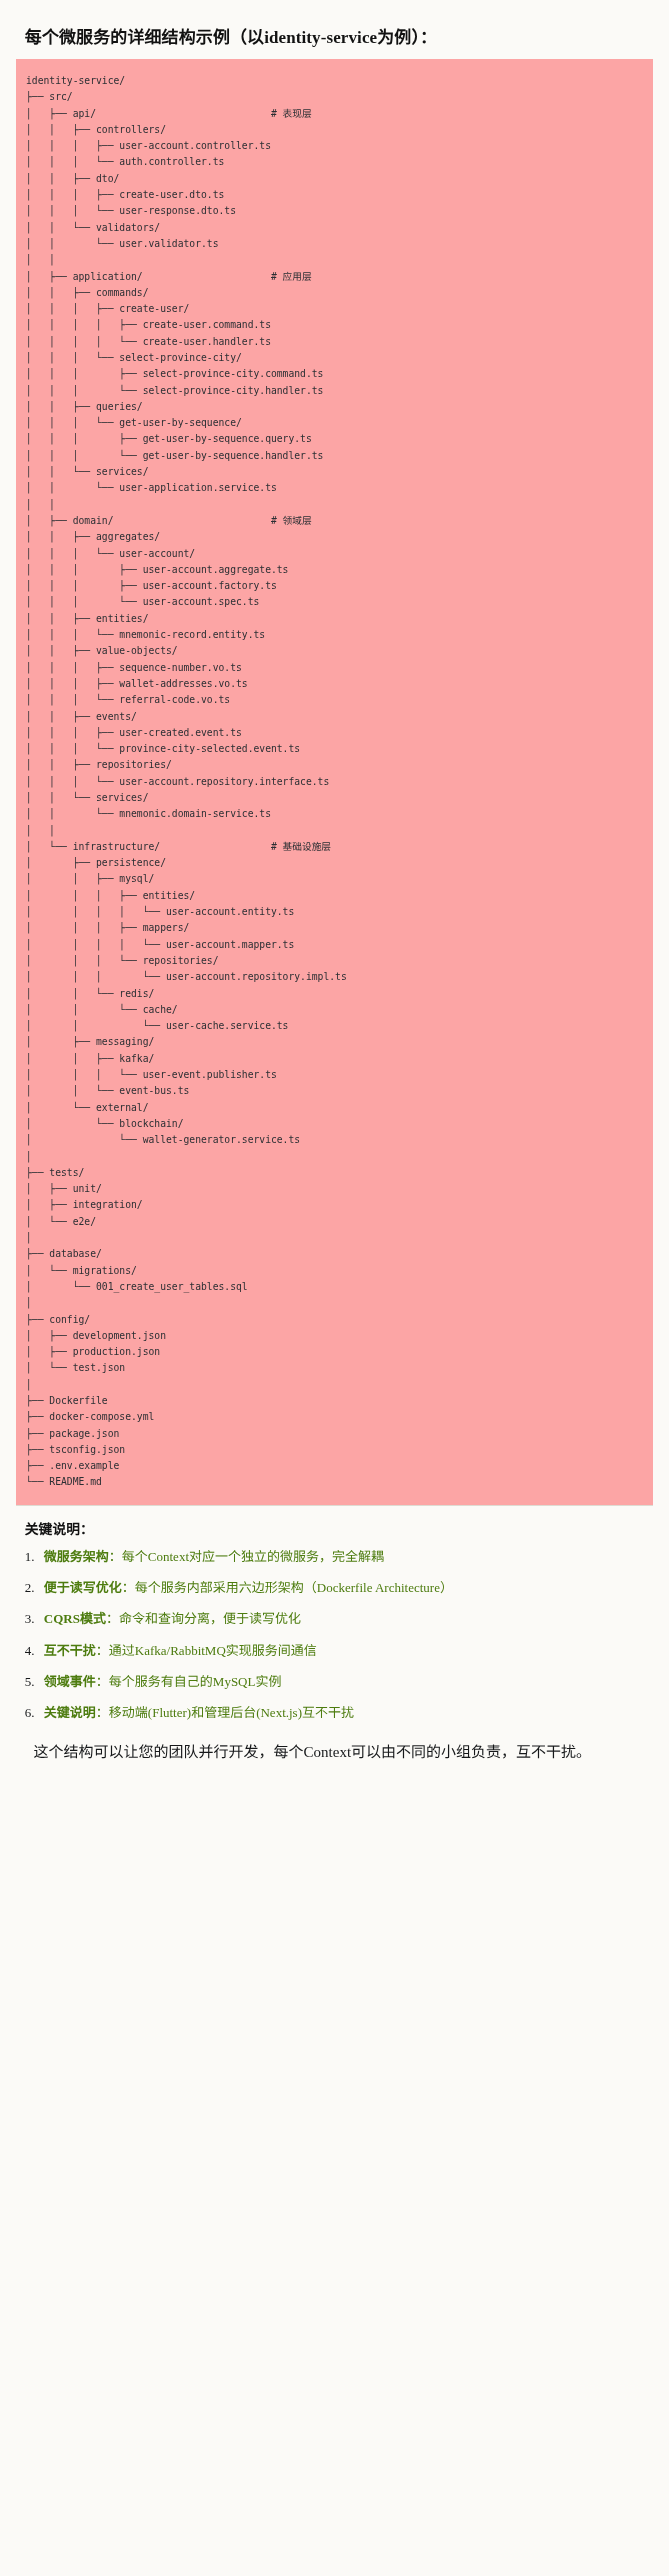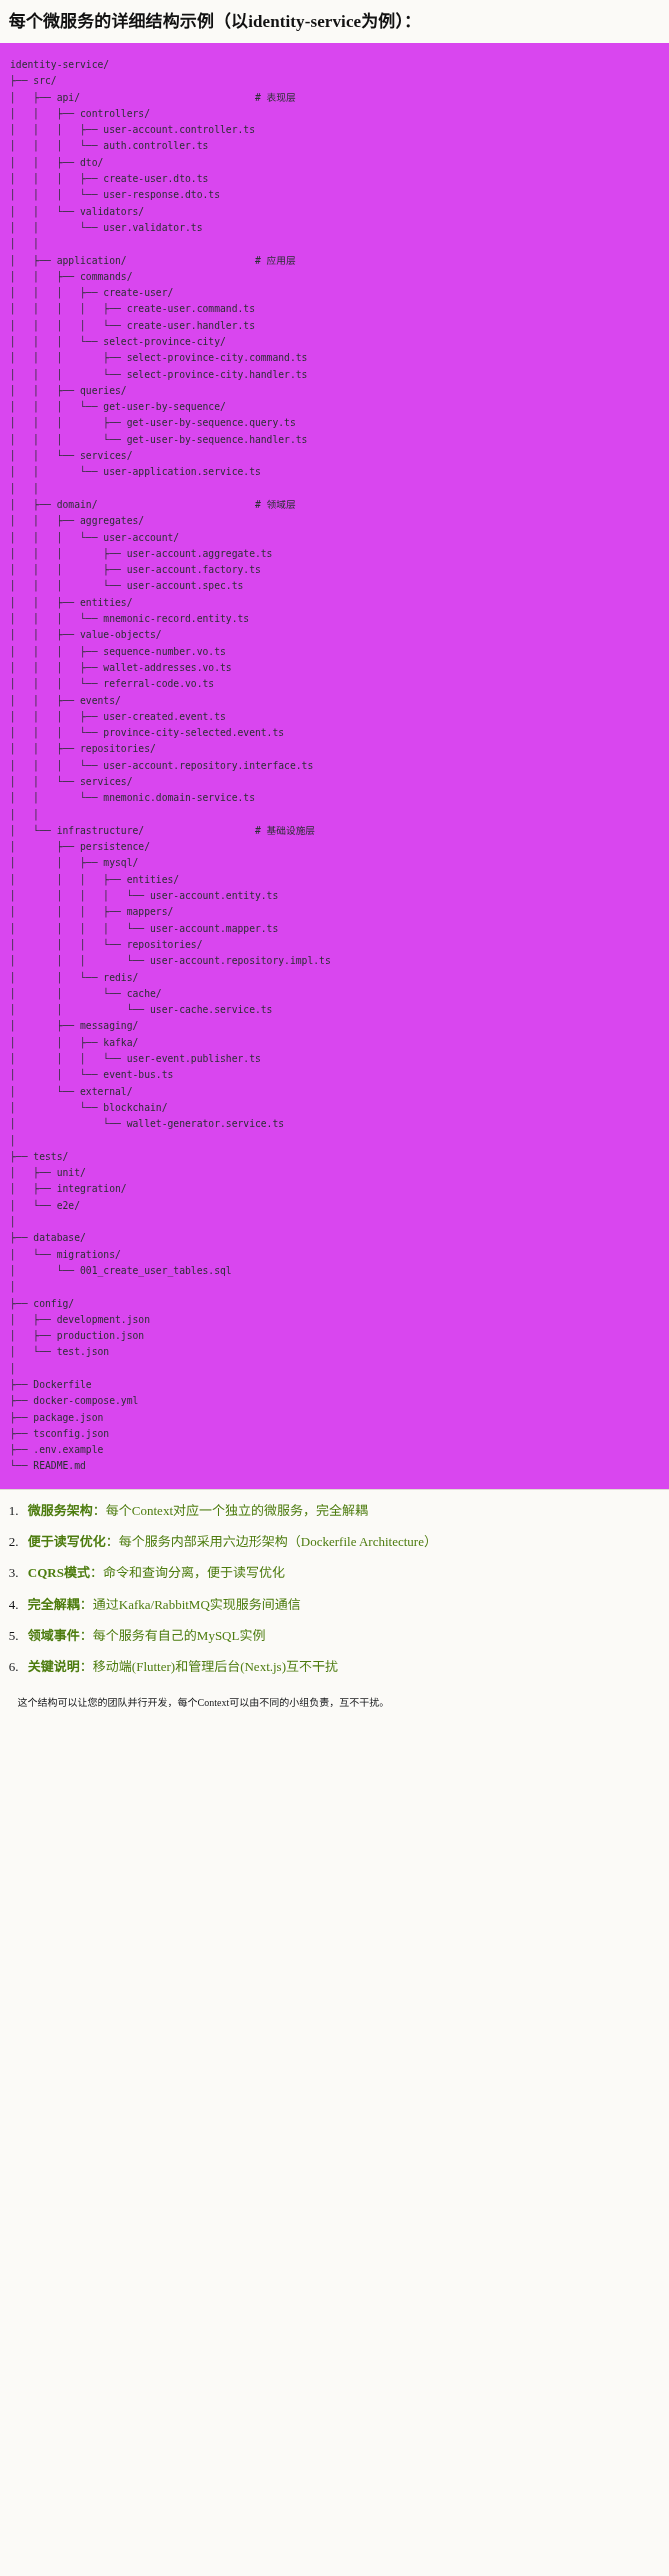--- a/index.html
+++ b/index.html
@@ -11,21 +11,21 @@
   body {
     width: 669px;
     font-family: "Liberation Serif", "DejaVu Serif", serif;
     color: #1b1b1b;
     -webkit-font-smoothing: antialiased;
   }
   .page {
     width: 669px;
     box-sizing: border-box;
     background: #fbfaf7;
-    padding: 0;
+    padding: 16px;
   }
 
   
   .doc-heading {
     font-family: "Liberation Serif", "DejaVu Serif", serif;
     font-weight: bold;
     font-size: 17px;
     line-height: 1.25;
     letter-spacing: 0.1px;
     padding: 11.3px 12.5px 10px 8.8px;
@@ -35,21 +35,21 @@
   .rule {
     height: 0.6px;
     background: #dedbd2;
     border: 0;
     margin: 0;
     width: 100%;
   }
 
   
   .code-block {
-    background: #d946ef;
+    background: #fca5a5;
     padding: 13.8px 6.3px 13.8px 10px;
     margin: 0;
   }
   pre.tree {
     margin: 0;
     font-family: "DejaVu Sans Mono", "Liberation Mono", monospace;
     font-size: 9.7px;
     line-height: 16.3px;
     color: #2b2f33;
     white-space: pre;
@@ -89,21 +89,21 @@
     left: 0;
     top: 0;
     font-size: 13px;
     color: #16181a;
   }
   ol.kp-list .kp-term {
     font-weight: bold;
   }
   .kp-sep { font-weight: normal; }
   .closing {
-    font-size: 10px;
+    font-size: 15px;
     line-height: 1.5;
     color: #16181a;
     padding: 5px 12.5px 16.3px 8.8px;
     margin: 0;
   }
 </style>
 </head>
 <body>
 
 <div class="page">
@@ -198,32 +198,33 @@
 ├── docker-compose.yml
 ├── package.json
 ├── tsconfig.json
 ├── .env.example
 └── README.md</pre>
   </div>
 
   <div class="rule"></div>
 
   <div class="keypoints">
+    <h2 class="kp-title">关键说明：</h2>
     <ol class="kp-list">
       <li>
         <span class="kp-term">微服务架构</span><span class="kp-sep">：</span><span class="kp-desc">每个Context对应一个独立的微服务，完全解耦</span>
       </li>
       <li>
         <span class="kp-term">便于读写优化</span><span class="kp-sep">：</span><span class="kp-desc">每个服务内部采用六边形架构（Dockerfile Architecture）</span>
       </li>
       <li>
         <span class="kp-term">CQRS模式</span><span class="kp-sep">：</span><span class="kp-desc">命令和查询分离，便于读写优化</span>
       </li>
       <li>
-        <span class="kp-term">完全解耦</span><span class="kp-sep">：</span><span class="kp-desc">通过Kafka/RabbitMQ实现服务间通信</span>
+        <span class="kp-term">互不干扰</span><span class="kp-sep">：</span><span class="kp-desc">通过Kafka/RabbitMQ实现服务间通信</span>
       </li>
       <li>
         <span class="kp-term">领域事件</span><span class="kp-sep">：</span><span class="kp-desc">每个服务有自己的MySQL实例</span>
       </li>
       <li>
         <span class="kp-term">关键说明</span><span class="kp-sep">：</span><span class="kp-desc">移动端(Flutter)和管理后台(Next.js)互不干扰</span>
       </li>
     </ol>
     <p class="closing">这个结构可以让您的团队并行开发，每个Context可以由不同的小组负责，互不干扰。</p>
   </div>

